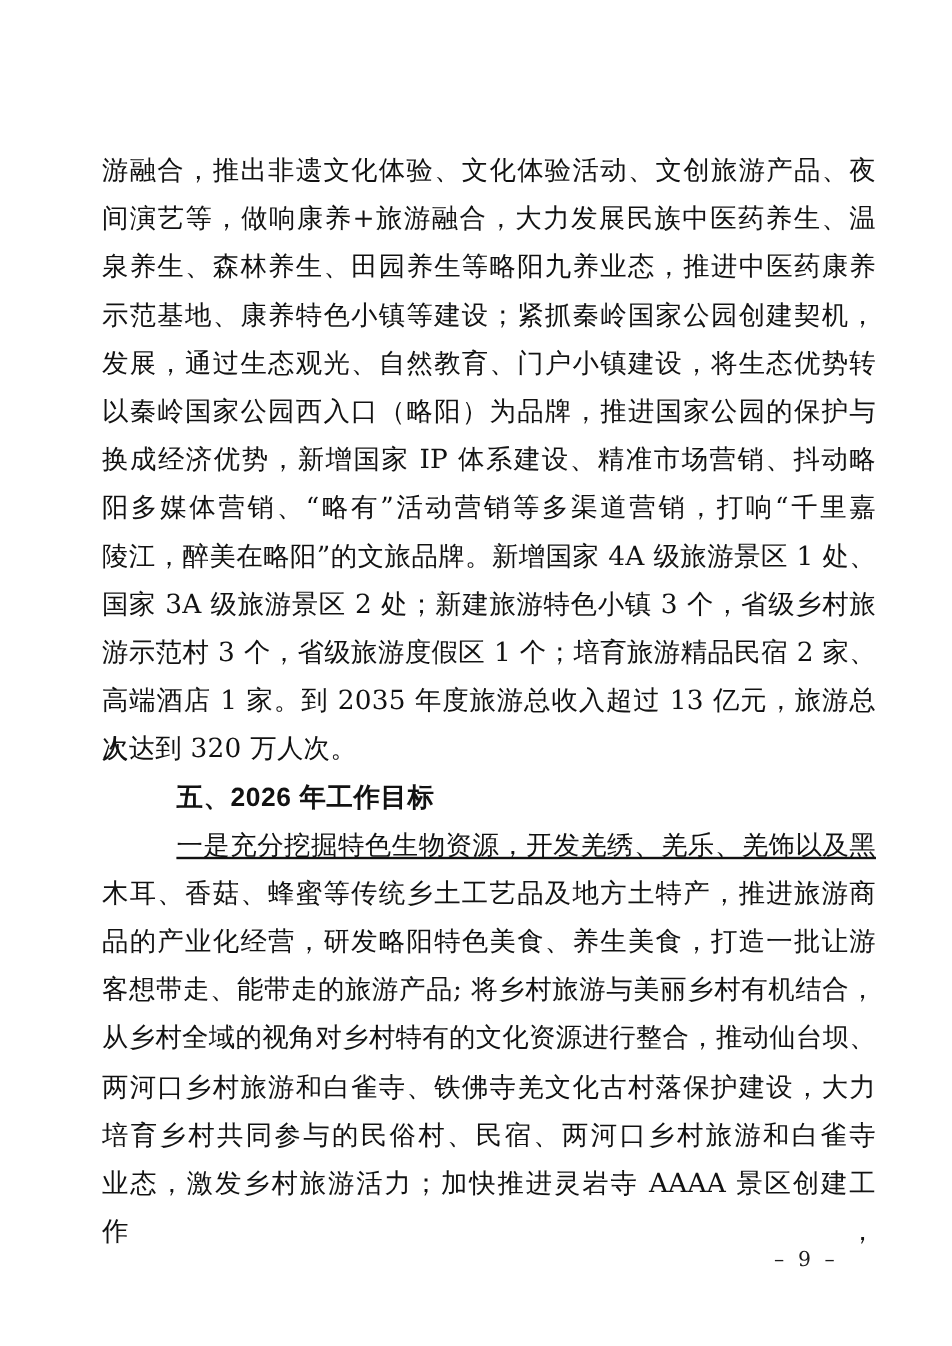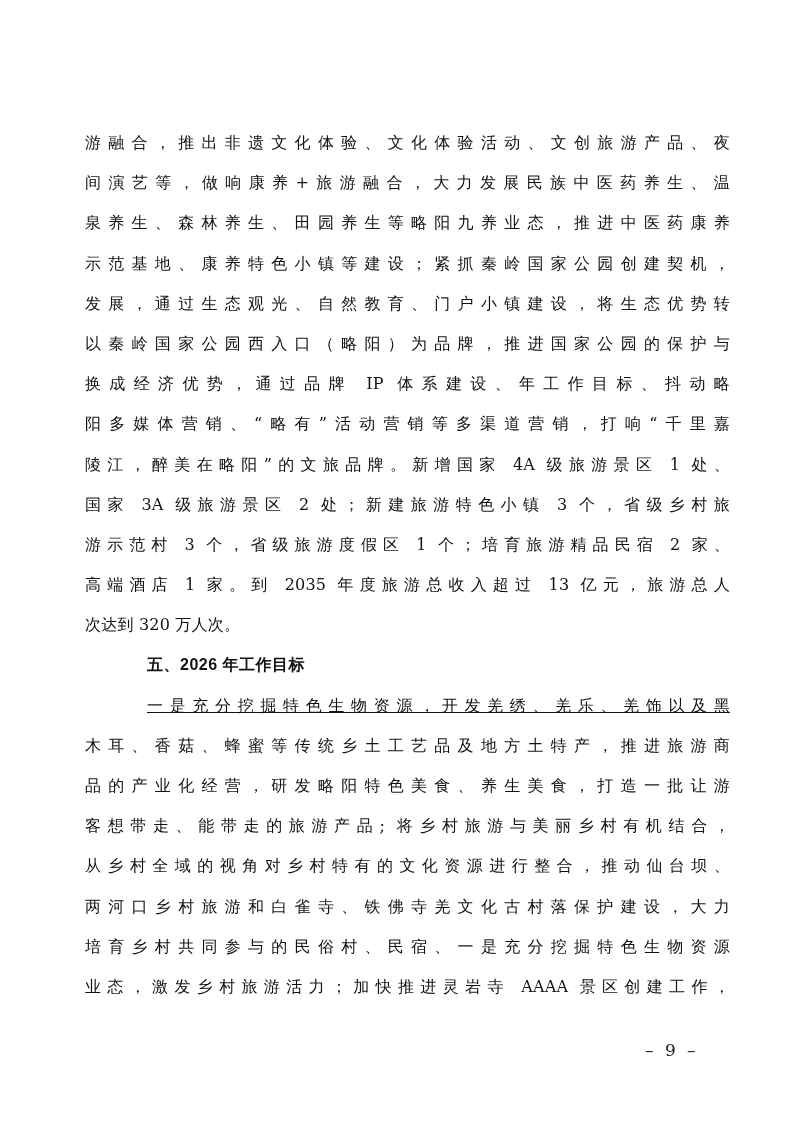--- a/index.html
+++ b/index.html
@@ -20,21 +20,21 @@
     left: 0; top: 0;
     width: 793px;
     height: 1122px;
     background: #ffffff;
   }
   .content {
     position: absolute;
     left: 85px;
     top: 123px;
     width: 645px;
-    font-size: 16px;
+    font-size: 22px;
     line-height: 40.2px;
     letter-spacing: 0.2px;
   }
   .line {
     text-align: justify;
     text-align-last: justify;
     white-space: normal;
     height: 40.2px;
   }
   .line.endline {
@@ -68,35 +68,35 @@
 
 <div class="page">
   <div class="content">
 
     <div class="line">游融合，推出非遗文化体验、文化体验活动、文创旅游产品、夜</div>
     <div class="line">间演艺等，做响康养+旅游融合，大力发展民族中医药养生、温</div>
     <div class="line">泉养生、森林养生、田园养生等略阳九养业态，推进中医药康养</div>
     <div class="line">示范基地、康养特色小镇等建设；紧抓秦岭国家公园创建契机，</div>
     <div class="line">发展，通过生态观光、自然教育、门户小镇建设，将生态优势转</div>
     <div class="line">以秦岭国家公园西入口（略阳）为品牌，推进国家公园的保护与</div>
-    <div class="line">换成经济优势，通过品牌 IP 体系建设、年工作目标、抖动略</div>
+    <div class="line">换成经济优势，新增国家 IP 体系建设、精准市场营销、抖动略</div>
     <div class="line">阳多媒体营销、“略有”活动营销等多渠道营销，打响“千里嘉</div>
     <div class="line">陵江，醉美在略阳”的文旅品牌。新增国家 4A 级旅游景区 1 处、</div>
     <div class="line">国家 3A 级旅游景区 2 处；新建旅游特色小镇 3 个，省级乡村旅</div>
     <div class="line">游示范村 3 个，省级旅游度假区 1 个；培育旅游精品民宿 2 家、</div>
     <div class="line">高端酒店 1 家。到 2035 年度旅游总收入超过 13 亿元，旅游总人</div>
     <div class="line endline">次达到 320 万人次。</div>
 
     <div class="line heading">五、2026 年工作目标</div>
 
     <div class="line firstline">一是充分挖掘特色生物资源，开发羌绣、羌乐、羌饰以及黑</div>
     <div class="line">木耳、香菇、蜂蜜等传统乡土工艺品及地方土特产，推进旅游商</div>
     <div class="line">品的产业化经营，研发略阳特色美食、养生美食，打造一批让游</div>
     <div class="line">客想带走、能带走的旅游产品; 将乡村旅游与美丽乡村有机结合，</div>
     <div class="line">从乡村全域的视角对乡村特有的文化资源进行整合，推动仙台坝、</div>
     <div class="line">两河口乡村旅游和白雀寺、铁佛寺羌文化古村落保护建设，大力</div>
-    <div class="line">培育乡村共同参与的民俗村、民宿、一是充分挖掘特色生物资源</div>
+    <div class="line">培育乡村共同参与的民俗村、民宿、两河口乡村旅游和白雀寺</div>
     <div class="line">业态，激发乡村旅游活力；加快推进灵岩寺 AAAA 景区创建工作，</div>
 
   </div>
 
   <div class="footer">– 9 –</div>
 </div>
 
 </body></html>

